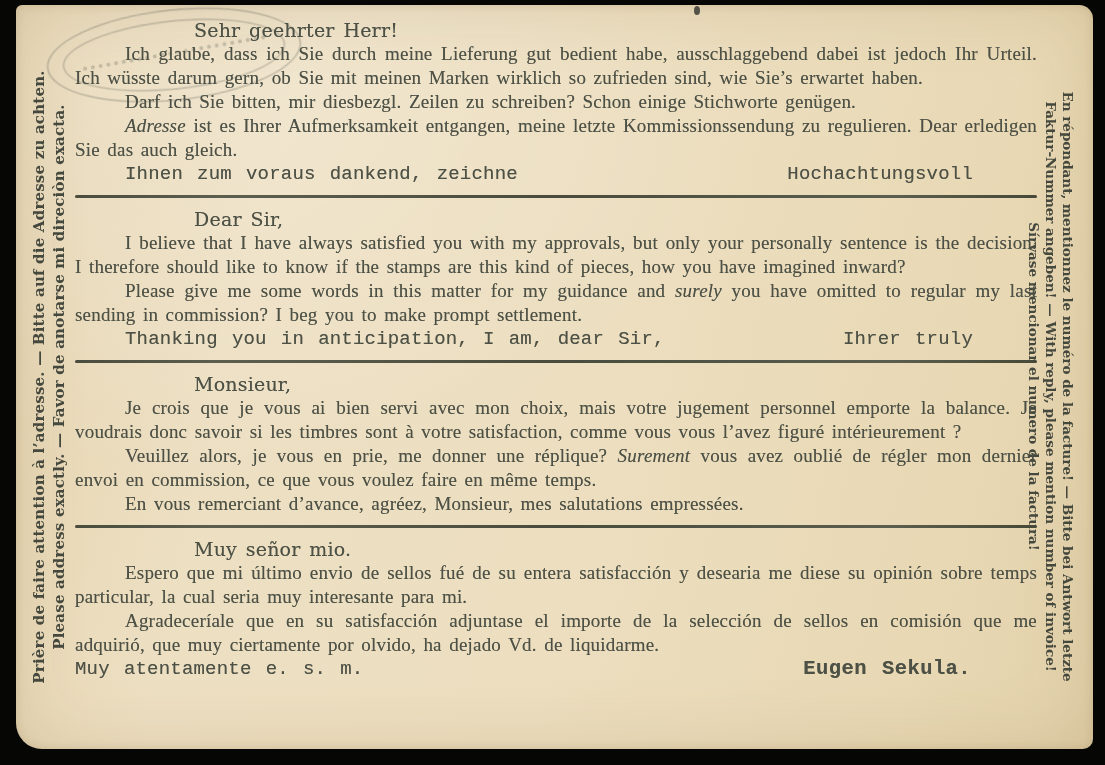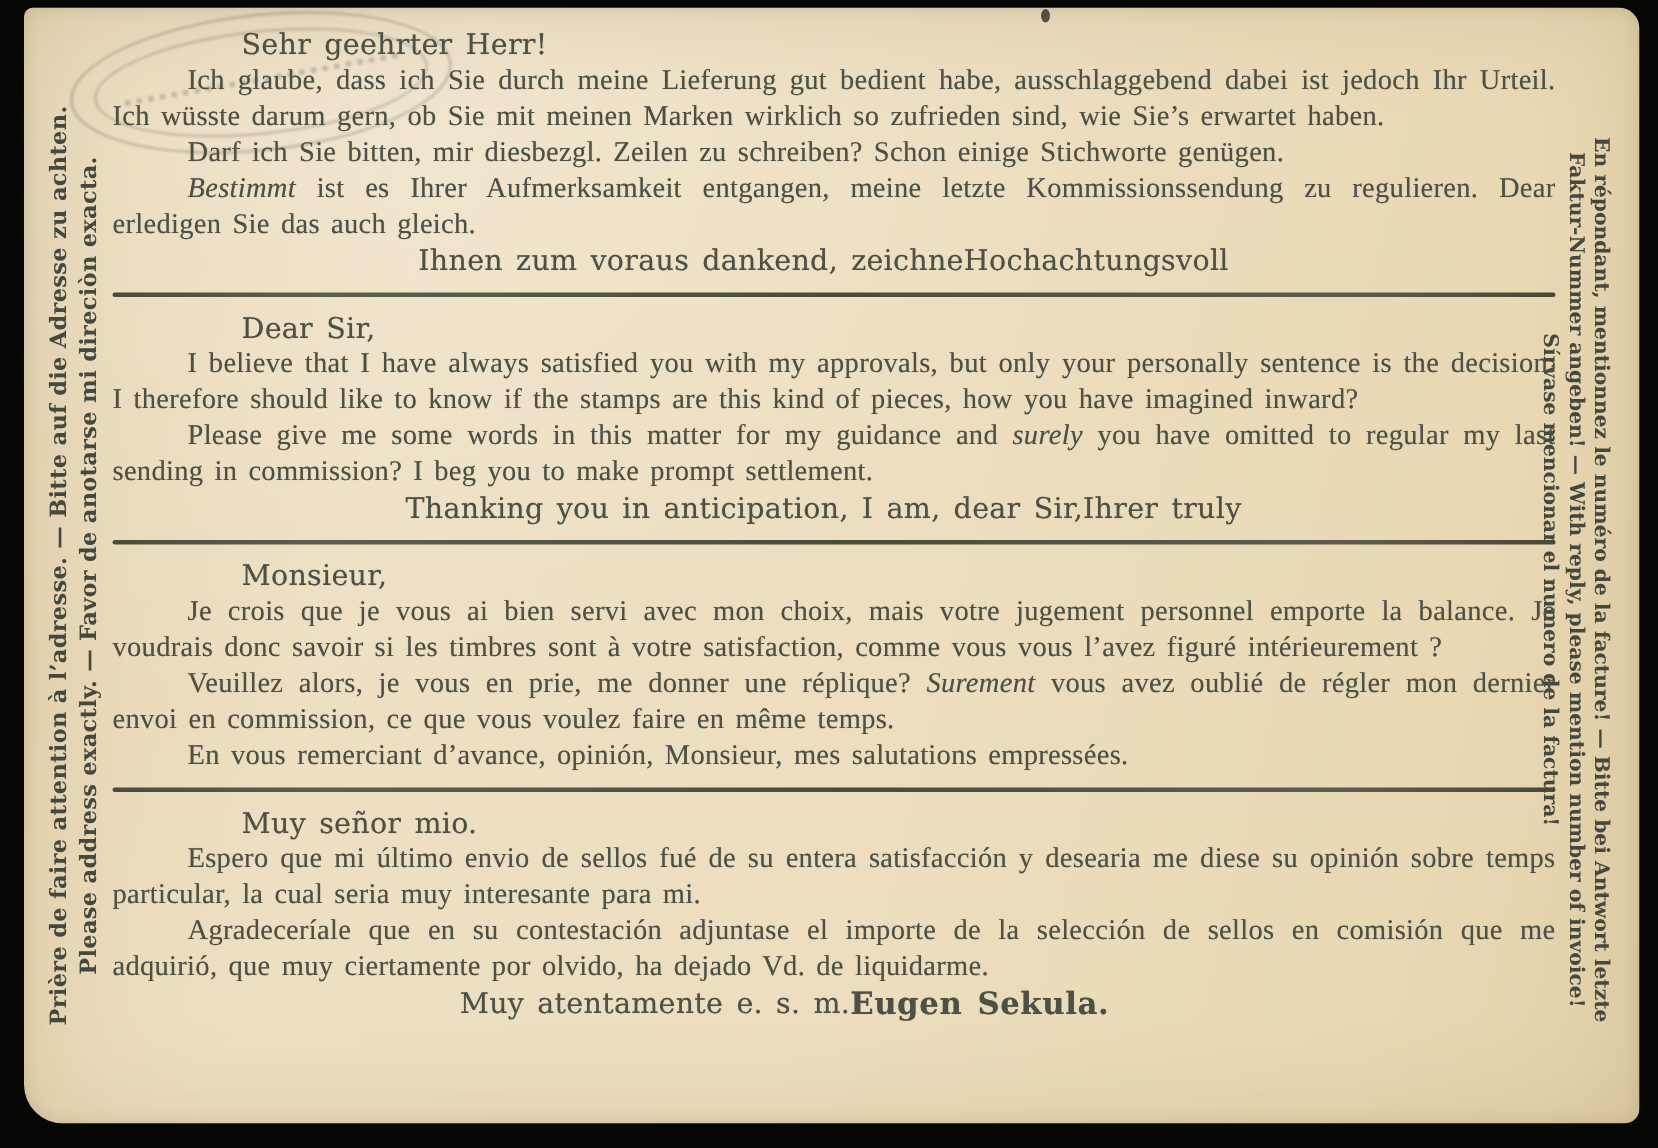--- a/index.html
+++ b/index.html
@@ -17,22 +17,22 @@
     box-shadow: inset 0 0 70px rgba(140,110,60,0.18), inset 0 0 10px rgba(110,85,40,0.18);
   }
   
   .content {
     position:absolute; left:59px; top:13px; width:962px;
     color:#4c5045; font-size:19px; line-height:24px;
     word-spacing:2.5px; letter-spacing:0.2px;
     text-shadow:0 0 0.5px rgba(76,80,69,0.5);
   }
   .content p { margin:0; text-indent:50px; text-align:justify;font-family:Liberation Serif, serif; }
-  .salutation { margin-left:86px; }
-  .closing { display:flex; justify-content:center; padding-left:50px; }
+  .salutation { margin-left:119px; }
+  .closing { display:flex; justify-content:space-between; padding-left:50px;font-family:Liberation Mono, monospace; }
   .closing.noind { padding-left:0; }
   .close-r { margin-right:64px; }
   .sig { font-weight:bold; margin-right:66px; font-size:20.5px; letter-spacing:0.4px; }
   .rule {
     height:3px; margin:9px 0;
     background:linear-gradient(90deg,#4a4c3e,#5c5e4e 15%,#494b3c 50%,#5b5d4e 85%,#474938);
     border-radius:2px;
   }
   em { font-style:italic; }
   
@@ -88,21 +88,21 @@
     <div>Faktur-Nummer angeben! — With reply, please mention number of invoice!</div>
     <div>Sírvase mencionar el numero de la factura!</div>
   </div>
 
   <div class="content">
 
     <section>
       <div class="salutation">Sehr geehrter Herr!</div>
       <p>Ich glaube, dass ich Sie durch meine Lieferung gut bedient habe, ausschlaggebend dabei ist jedoch Ihr Urteil.  Ich wüsste darum gern, ob Sie mit meinen Marken wirklich so zufrieden sind, wie Sie’s erwartet haben.</p>
       <p>Darf ich Sie bitten, mir diesbezgl. Zeilen zu schreiben?  Schon einige Stichworte genügen.</p>
-      <p><em>Bestimmt</em> <span>ist es Ihrer Aufmerksamkeit entgangen, meine letzte Kommissionssendung zu regulieren.  Dear erledigen Sie das auch gleich.</span></p>
+      <p><em>Adresse</em> <span>ist es Ihrer Aufmerksamkeit entgangen, meine letzte Kommissionssendung zu regulieren.  Dear erledigen Sie das auch gleich.</span></p>
       <div class="closing">
         <span>Ihnen zum voraus dankend, zeichne</span>
         <span class="close-r">Hochachtungsvoll</span>
       </div>
     </section>
 
     <div class="rule"></div>
 
     <section>
       <div class="salutation">Dear Sir,</div>
@@ -113,29 +113,29 @@
         <span class="close-r">Ihrer truly</span>
       </div>
     </section>
 
     <div class="rule"></div>
 
     <section>
       <div class="salutation">Monsieur,</div>
       <p>Je crois que je vous ai bien servi avec mon choix, mais votre jugement personnel emporte la balance.  Je voudrais donc savoir si les timbres sont à votre satisfaction, comme vous vous l’avez figuré intérieurement ?</p>
       <p><span>Veuillez alors, je vous en prie, me donner une réplique?</span> <em>Surement</em> <span>vous avez oublié de régler mon dernier envoi en commission, ce que vous voulez faire en même temps.</span></p>
-      <p>En vous remerciant d’avance, opinión, Monsieur, mes salutations empressées.</p>
+      <p>En vous remerciant d’avance, agréez, Monsieur, mes salutations empressées.</p>
     </section>
 
     <div class="rule"></div>
 
     <section>
       <div class="salutation">Muy señor mio.</div>
       <p>Espero que mi último envio de sellos fué de su entera satisfacción y desearia me diese su opinión sobre temps particular, la cual seria muy interesante para mi.</p>
-      <p>Agradeceríale que en su contestación adjuntase el importe de la selección de sellos en comisión que me adquirió, que muy ciertamente por olvido, ha dejado Vd. de liquidarme.</p>
+      <p>Agradeceríale que en su satisfacción adjuntase el importe de la selección de sellos en comisión que me adquirió, que muy ciertamente por olvido, ha dejado Vd. de liquidarme.</p>
       <div class="closing noind">
         <span>Muy atentamente e. s. m.</span>
         <span class="sig">Eugen Sekula.</span>
       </div>
     </section>
 
   </div>
 </div>
 
 </body></html>

